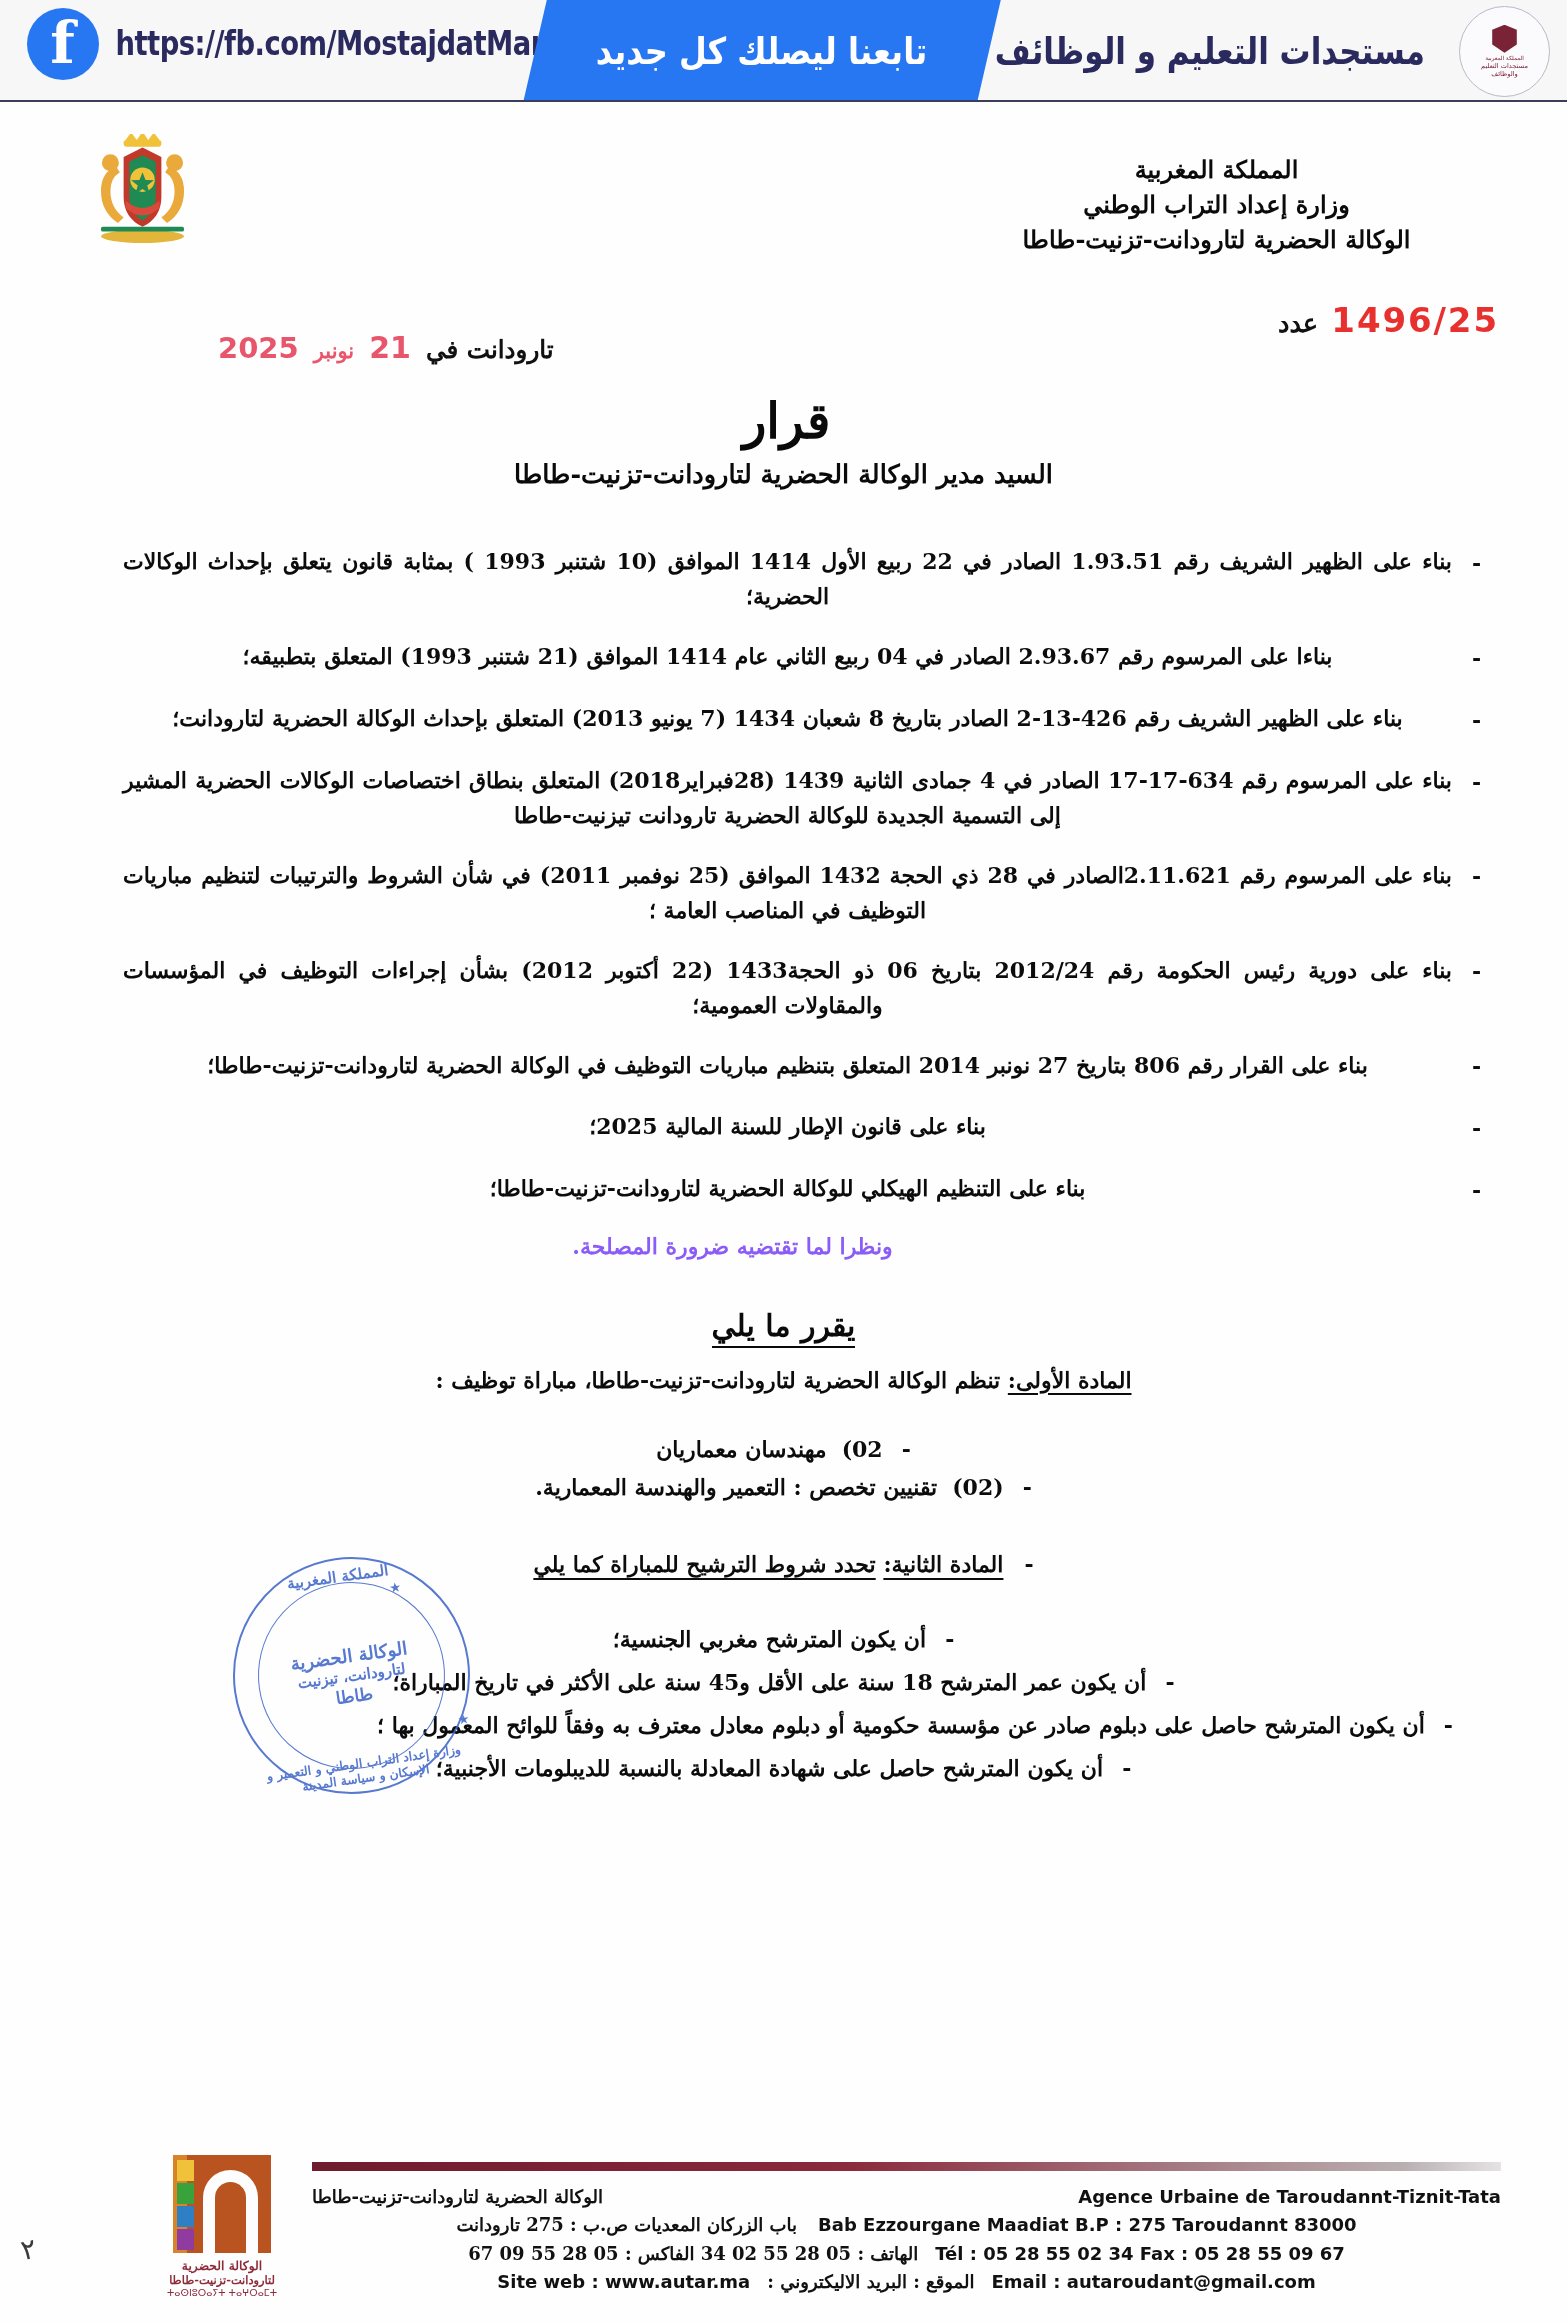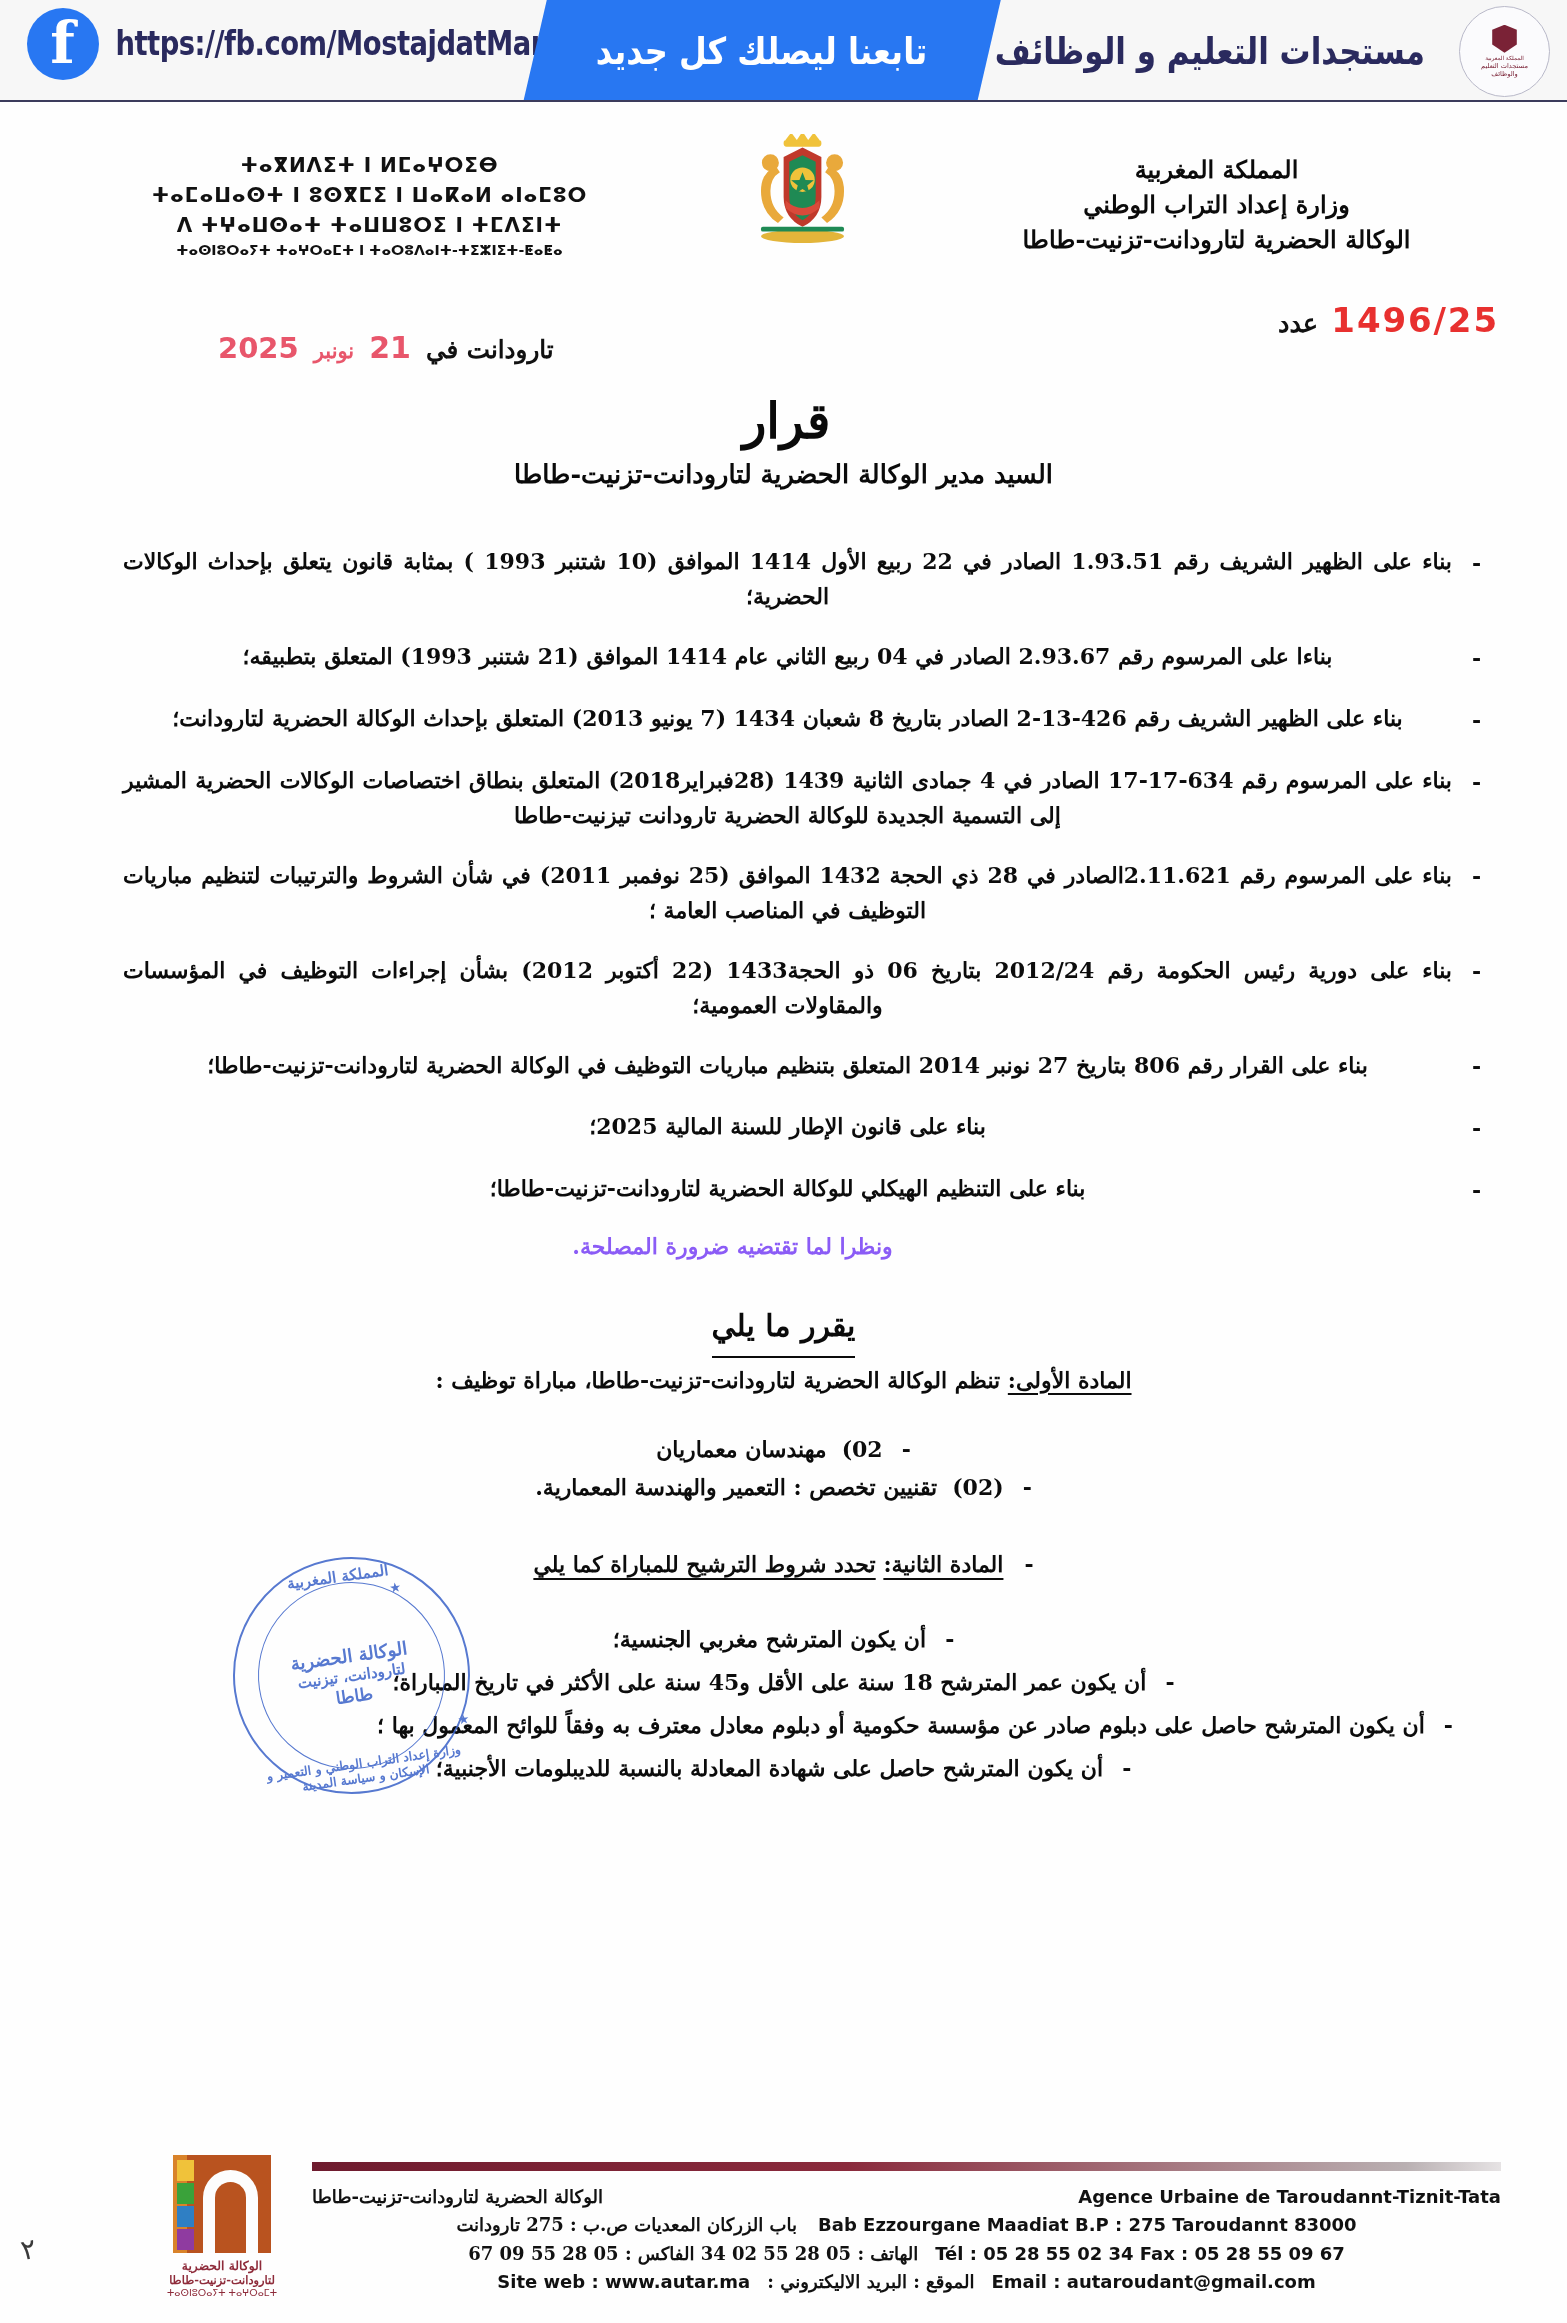--- a/index.html
+++ b/index.html
@@ -269,21 +269,21 @@
   }
 
   .decides {
     text-align: center;
     margin-top: 49px;
     font-family: "DejaVu Serif", serif;
     font-weight: 700;
     font-size: 30px;
     color: #0a0a0a;
   }
-  .decides span { border-bottom: 2.8px solid #0a0a0a; padding-bottom: 13px; }
+  .decides span { border-bottom: 2.8px solid #0a0a0a; padding-bottom: 3px; }
 
   
   .articles { margin: 20px 114px 0 114px; position: relative; }
   .art-head {
     font-family: "DejaVu Serif", serif;
     font-size: 22px;
     font-weight: 700;
     color: #0c0c0c;
     text-align: center;
     line-height: 1.6;
@@ -494,26 +494,20 @@
             <path d="M62 6 l6 -8 6 8 z"></path>
             <path d="M74 6 l6 -9 6 9 z"></path>
             <path d="M86 6 l6 -8 6 8 z"></path>
           </g>
           <g fill="#1f8a54">
             <rect x="36" y="98" width="88" height="5" rx="2"></rect>
           </g>
         </svg>
       </div>
 
-      <div class="tifinagh-block">
-        <div class="tifi-1">ⵜⴰⴳⵍⴷⵉⵜ ⵏ ⵍⵎⴰⵖⵔⵉⴱ</div>
-        <div class="tifi-2">ⵜⴰⵎⴰⵡⴰⵙⵜ ⵏ ⵓⵙⴳⵎⵉ ⵏ ⵡⴰⴽⴰⵍ ⴰⵏⴰⵎⵓⵔ</div>
-        <div class="tifi-3">ⴷ ⵜⵖⴰⵡⵙⴰⵜ ⵜⴰⵡⵡⵓⵔⵉ ⵏ ⵜⵎⴷⵉⵏⵜ</div>
-        <div class="tifi-4">ⵜⴰⵙⵏⵓⵔⴰⵢⵜ ⵜⴰⵖⵔⴰⵎⵜ ⵏ ⵜⴰⵔⵓⴷⴰⵏⵜ-ⵜⵉⵣⵏⵉⵜ-ⵟⴰⵟⴰ</div>
-      </div>
     </div>
 
     <div class="refrow">
       <div class="ref-num">
         <span class="val">1496/25</span>
         <span class="lbl">عدد</span>
       </div>
       <div class="date-line">
         <span class="city">تارودانت في</span>
         <span class="day">21</span>

